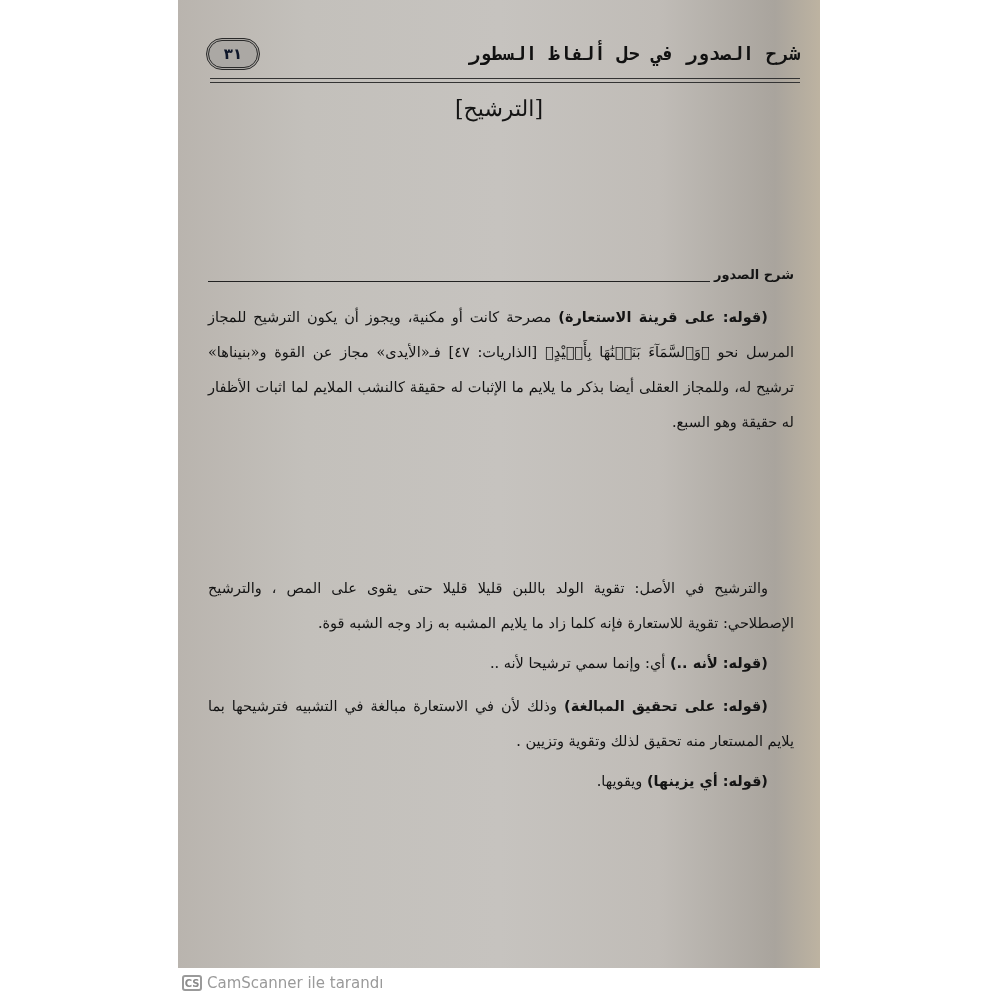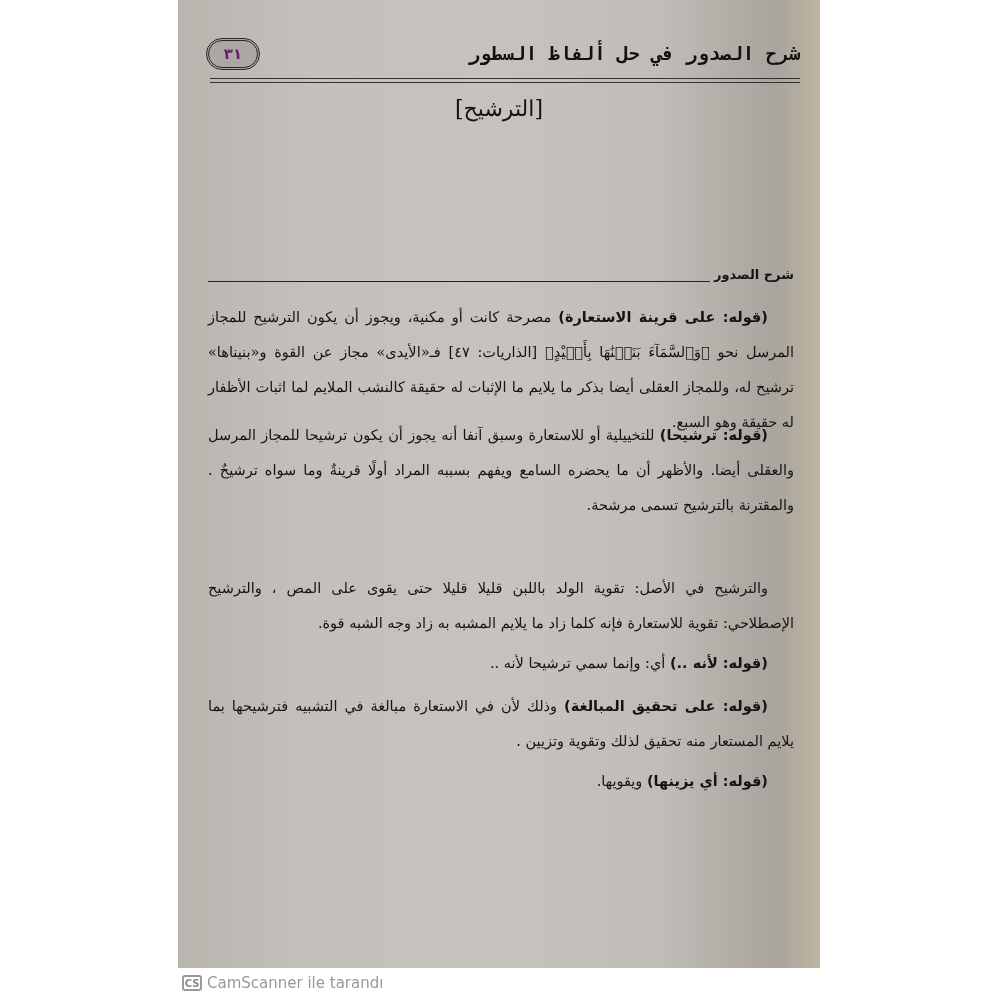--- a/index.html
+++ b/index.html
@@ -56,21 +56,21 @@
       height: 26px;
       border: 3px double #2a2a2a;
       border-radius: 16px;
       background: #aba8a4;
       display: flex;
       align-items: center;
       justify-content: center;
       font-family: "DejaVu Sans", sans-serif;
       font-weight: bold;
       font-size: 15px;
-      color: #701a75;
+      color: #0f172a;
     }
     .header-rule {
       position: absolute;
       top: 42px;
       left: 4px;
       right: 0;
       height: 3px;
       border-top: 1px solid #333;
       border-bottom: 1px solid #333;
     }
@@ -184,23 +184,20 @@
 
     <div class="sharh-label-row">
       <span class="sharh-label">شرح الصدور</span>
       <span class="sharh-rule"></span>
     </div>
 
     <div class="sharh p1">
       <p><span class="lemma">(قوله: على قرينة الاستعارة)</span><span> مصرحة كانت أو مكنية، ويجوز أن يكون الترشيح للمجاز المرسل نحو ﴿وَٱلسَّمَآءَ بَنَيۡنَٰهَا بِأَيۡيْدٍ﴾ [الذاريات: ٤٧] فـ«الأيدى» مجاز عن القوة و«بنيناها» ترشيح له، وللمجاز العقلى أيضا بذكر ما يلايم ما الإثبات له حقيقة كالنشب الملايم لما اثبات الأظفار له حقيقة وهو السبع.</span></p>
     </div>
 
-    <div class="sharh p2">
-      <p><span class="lemma">(قوله: ترشيحا)</span><span> للتخييلية أو للاستعارة وسبق آنفا أنه يجوز أن يكون ترشيحا للمجاز المرسل والعقلى أيضا. والأظهر أن ما يحضره السامع ويفهم بسببه المراد أولًا قرينةٌ وما سواه ترشيحٌ . والمقترنة بالترشيح تسمى مرشحة.</span></p>
-    </div>
 
     <div class="sharh p3">
       <p><span class="lemma"></span><span>والترشيح في الأصل: تقوية الولد باللبن قليلا قليلا حتى يقوى على المص ، والترشيح الإصطلاحي: تقوية للاستعارة فإنه كلما زاد ما يلايم المشبه به زاد وجه الشبه قوة.</span></p>
     </div>
 
     <div class="sharh p4">
       <p><span class="lemma">(قوله: لأنه ..)</span><span> أي: وإنما سمي ترشيحا لأنه ..</span></p>
     </div>
 
     <div class="sharh p5">

